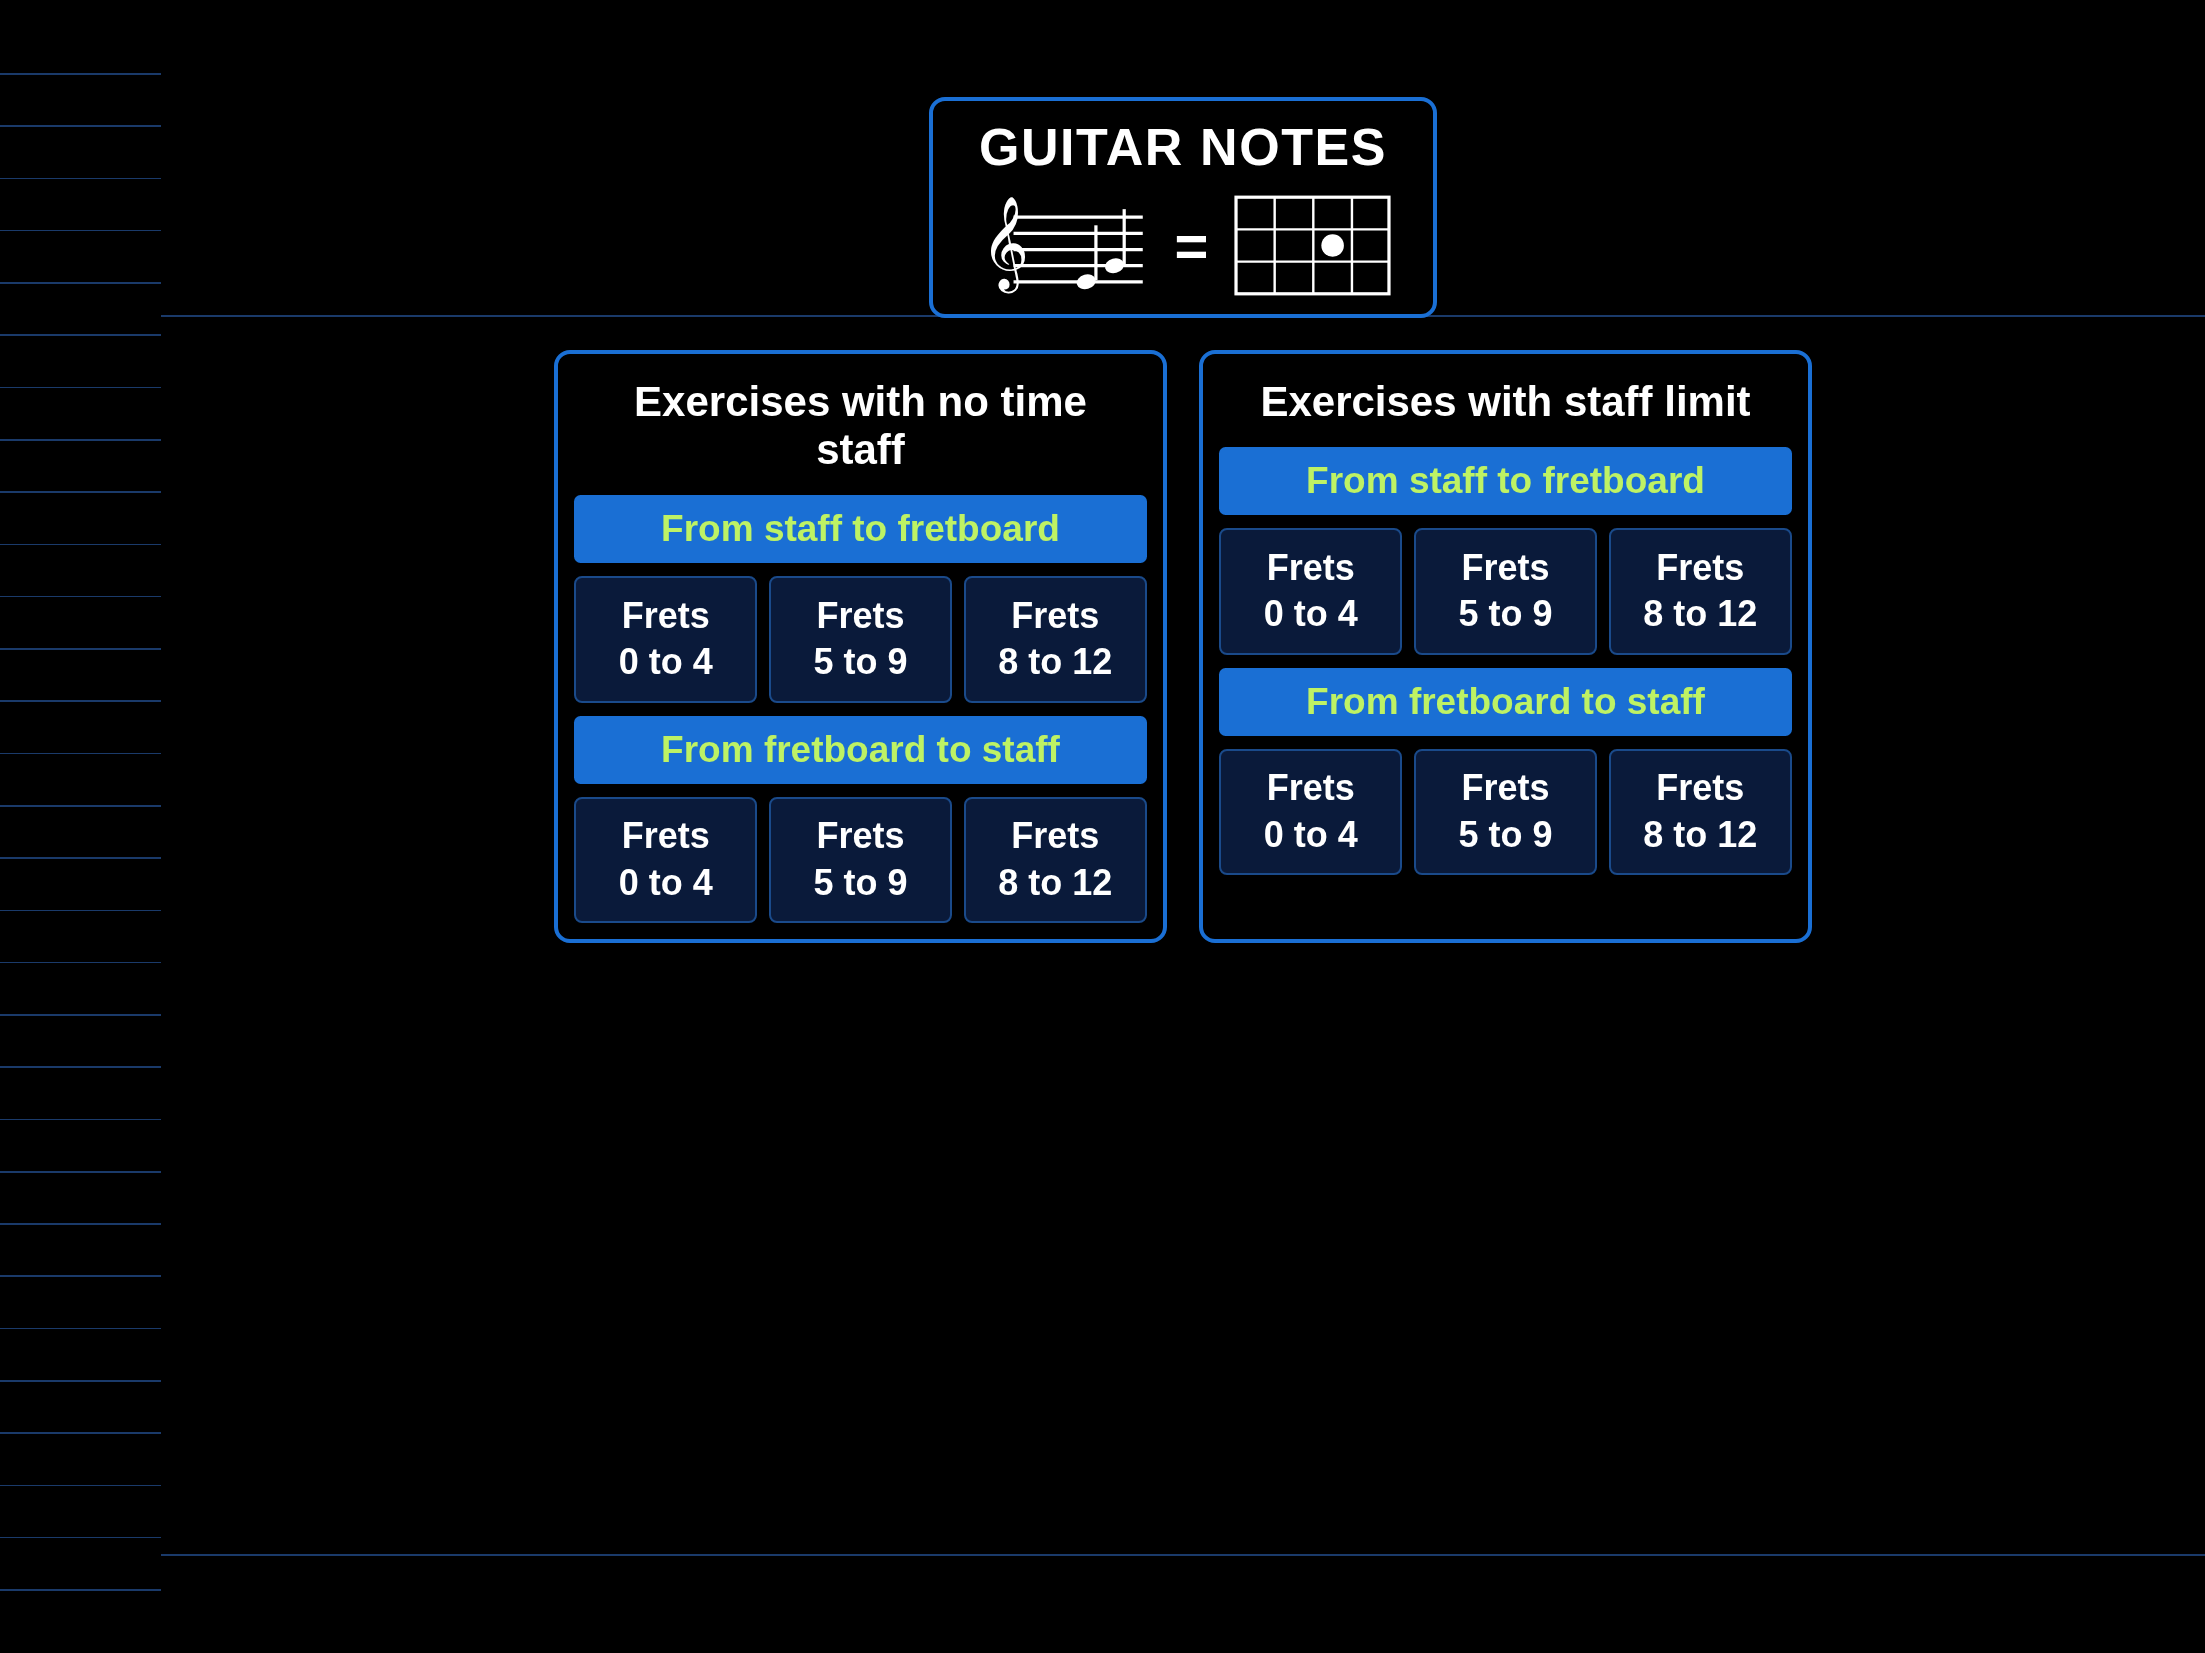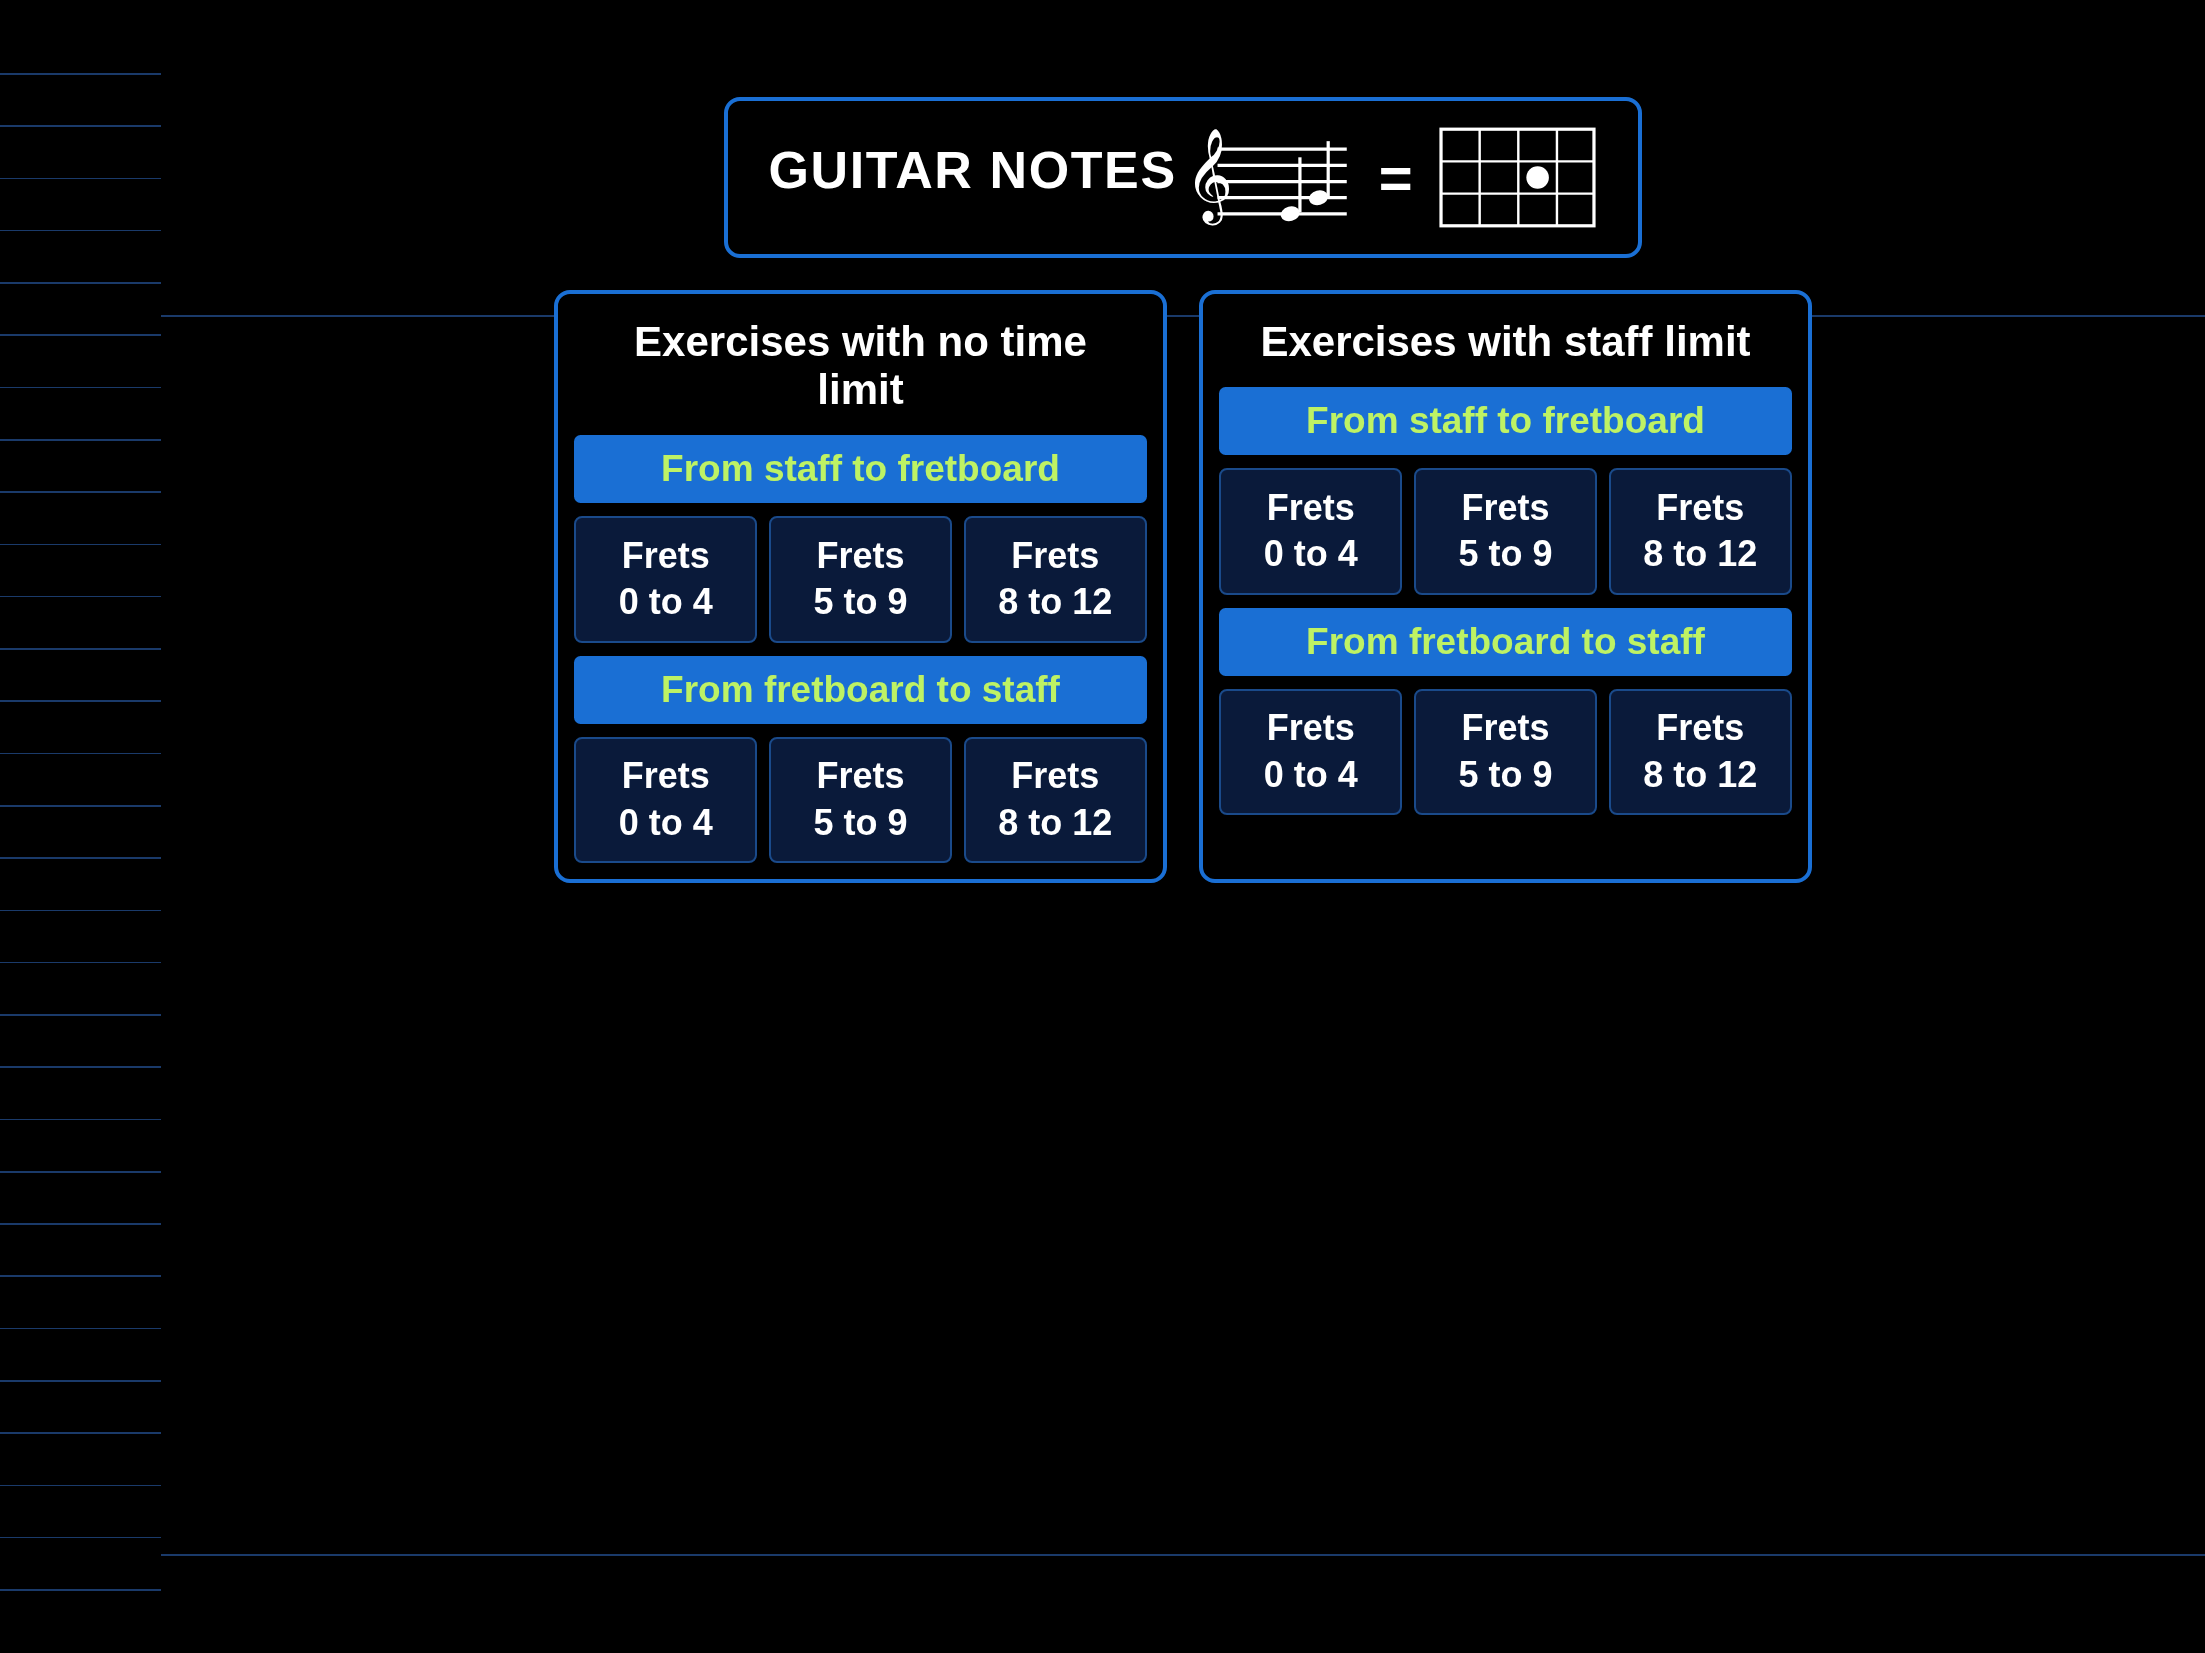--- a/index.html
+++ b/index.html
@@ -63,23 +63,23 @@
       flex-direction: column;
       align-items: center;
       padding: 32px;
     }
 
     
     .header-card {
       border: 4px solid #1a6fd4;
       border-radius: 16px;
       background-color: #000;
-      padding: 24px 40px;
-      display: flex;
-      flex-direction: row;
+      padding: 16px 40px;
+      display: flex;
+      flex-direction: column;
       align-items: center;
       margin-bottom: 32px;
       min-width: 404px;
     }
 
     .header-title {
       color: #fff;
       font-size: 52px;
       font-weight: 900;
       letter-spacing: 1.6px;
@@ -235,21 +235,21 @@
         <line x1="5" y1="85" x2="195" y2="85" stroke="white" stroke-width="3"></line>
 
         <circle cx="125" cy="65" r="14" fill="white"></circle>
       </svg>
     </div>
   </div>
 
   <div class="columns-container">
 
     <div class="exercise-column">
-      <div class="column-title">Exercises with no time limit</div>
+      <div class="column-title">Exercises with no time staff</div>
 
       <div class="section-label">From staff to fretboard</div>
       <div class="fret-buttons-row">
         <button class="fret-button">Frets<br>0 to 4</button>
         <button class="fret-button">Frets<br>5 to 9</button>
         <button class="fret-button">Frets<br>8 to 12</button>
       </div>
 
       <div class="section-label">From fretboard to staff</div>
       <div class="fret-buttons-row">

